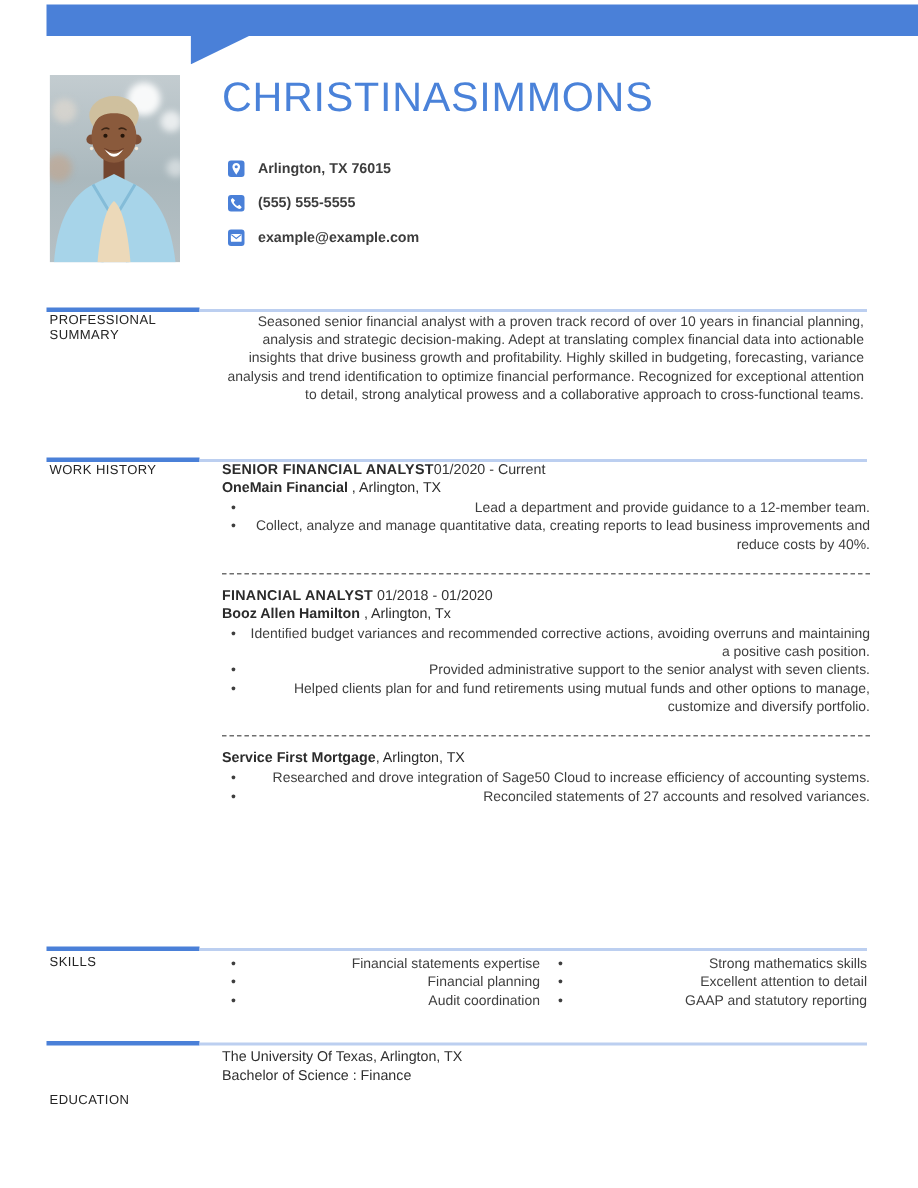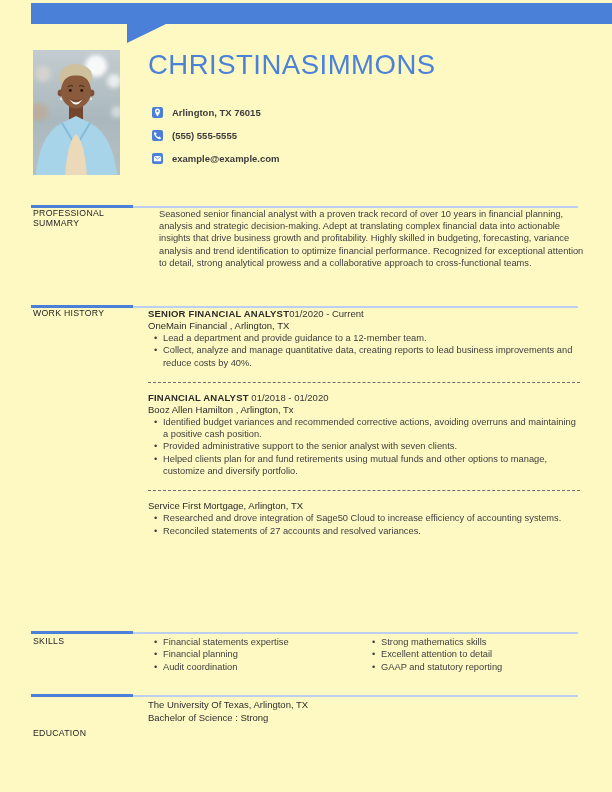--- a/index.html
+++ b/index.html
@@ -1,18 +1,18 @@
 <!DOCTYPE html>
 <html><head>
 <meta charset="utf-8">
 <title>Resume</title>
 <style>
   html,body{margin:0;padding:0;background:#e9e9e9;}
   .page{
-    position:relative;width:612px;height:792px;margin:0 auto;background:#fef9c3;
+    position:relative;width:612px;height:792px;margin:0 auto;background:#ffffff;
     overflow:hidden;font-family:"Liberation Sans",sans-serif;color:#3e3e3e;
   }
   
   .top-bar{position:absolute;left:31px;top:3px;width:581px;height:21px;background:#4a80d8;}
   .top-flag{position:absolute;left:127px;top:24px;width:39px;height:19px;background:#4a80d8;
     -webkit-clip-path:polygon(0 0,100% 0,0 100%);clip-path:polygon(0 0,100% 0,0 100%);}
   .photo{position:absolute;left:33px;top:50px;width:87px;height:125px;overflow:hidden;}
   .name{position:absolute;left:148px;top:50px;margin:0;font-size:27.5px;line-height:30px;
     font-weight:400;letter-spacing:.5px;color:#4a82d9;}
   .contact{position:absolute;left:152px;top:101px;font-weight:bold;}
@@ -21,30 +21,30 @@
     display:inline-flex;align-items:center;justify-content:center;flex:none;}
   .cicon svg{display:block;}
   .ctext{font-size:9.5px;color:#3c3c3c;}
   
   .sect-rule{position:absolute;left:31px;width:547px;height:3px;}
   .sect-rule .rd{position:absolute;left:0;top:0;width:102px;height:3px;background:#4a80d8;}
   .sect-rule .rl{position:absolute;left:102px;top:1px;width:445px;height:1.6px;background:#bccff0;}
   .sect-label{position:absolute;left:33px;width:86px;font-size:8.7px;line-height:10px;
     letter-spacing:.3px;color:#242424;font-weight:400;}
   
-  .summary-text{position:absolute;left:159px;top:208px;width:432px;font-size:9.3px;
-    line-height:12.2px;color:#3e3e3e;}
+  .summary-text{position:absolute;left:144px;top:208px;width:432px;font-size:9.3px;
+    line-height:12.2px;color:#3e3e3e;text-align:right;}
   .work{position:absolute;left:148px;top:308px;width:432px;font-size:9.3px;line-height:12.3px;}
   .jline{font-size:9.5px;line-height:12px;color:#2b2b2b;}
   .jtitle{font-weight:700;letter-spacing:.2px;}
   .jdates{font-weight:400;color:#353535;}
   .cline{font-size:9.5px;line-height:12px;color:#2b2b2b;}
-  .jcompany{font-weight:400;}
+  .jcompany{font-weight:700;}
   .jloc{font-weight:400;}
-  ul.blist{margin:0;padding:0;list-style:none;}
+  ul.blist{margin:0;padding:0;list-style:none;text-align:right;}
   ul.blist li{position:relative;padding-left:15px;}
   ul.blist li::before{content:"\2022";position:absolute;left:6px;top:0;color:#3e3e3e;}
   .sep{border:none;border-top:1.6px dashed #6e6e6e;margin:13px 0 9px 0;}
   .skills-col{position:absolute;font-size:9.3px;line-height:12.3px;}
   .skills-col1{left:148px;top:636px;width:212px;}
   .skills-col2{left:366px;top:636px;width:212px;}
   .education{position:absolute;left:148px;top:699px;width:432px;font-size:9.5px;line-height:12.5px;color:#2f2f2f;}
 </style>
 </head>
 <body>
@@ -199,16 +199,16 @@
     </ul>
   </div>
 
   <div class="sect-rule" style="top:694px">
       <div class="rd"></div>
       <div class="rl"></div>
     </div>
   <div class="sect-label" style="top:728px">EDUCATION</div>
   <div class="education">
     <div>The University Of Texas, Arlington, TX</div>
-    <div>Bachelor of Science : Strong</div>
+    <div>Bachelor of Science : Finance</div>
   </div>
 
 </div>
 
 </body></html>

